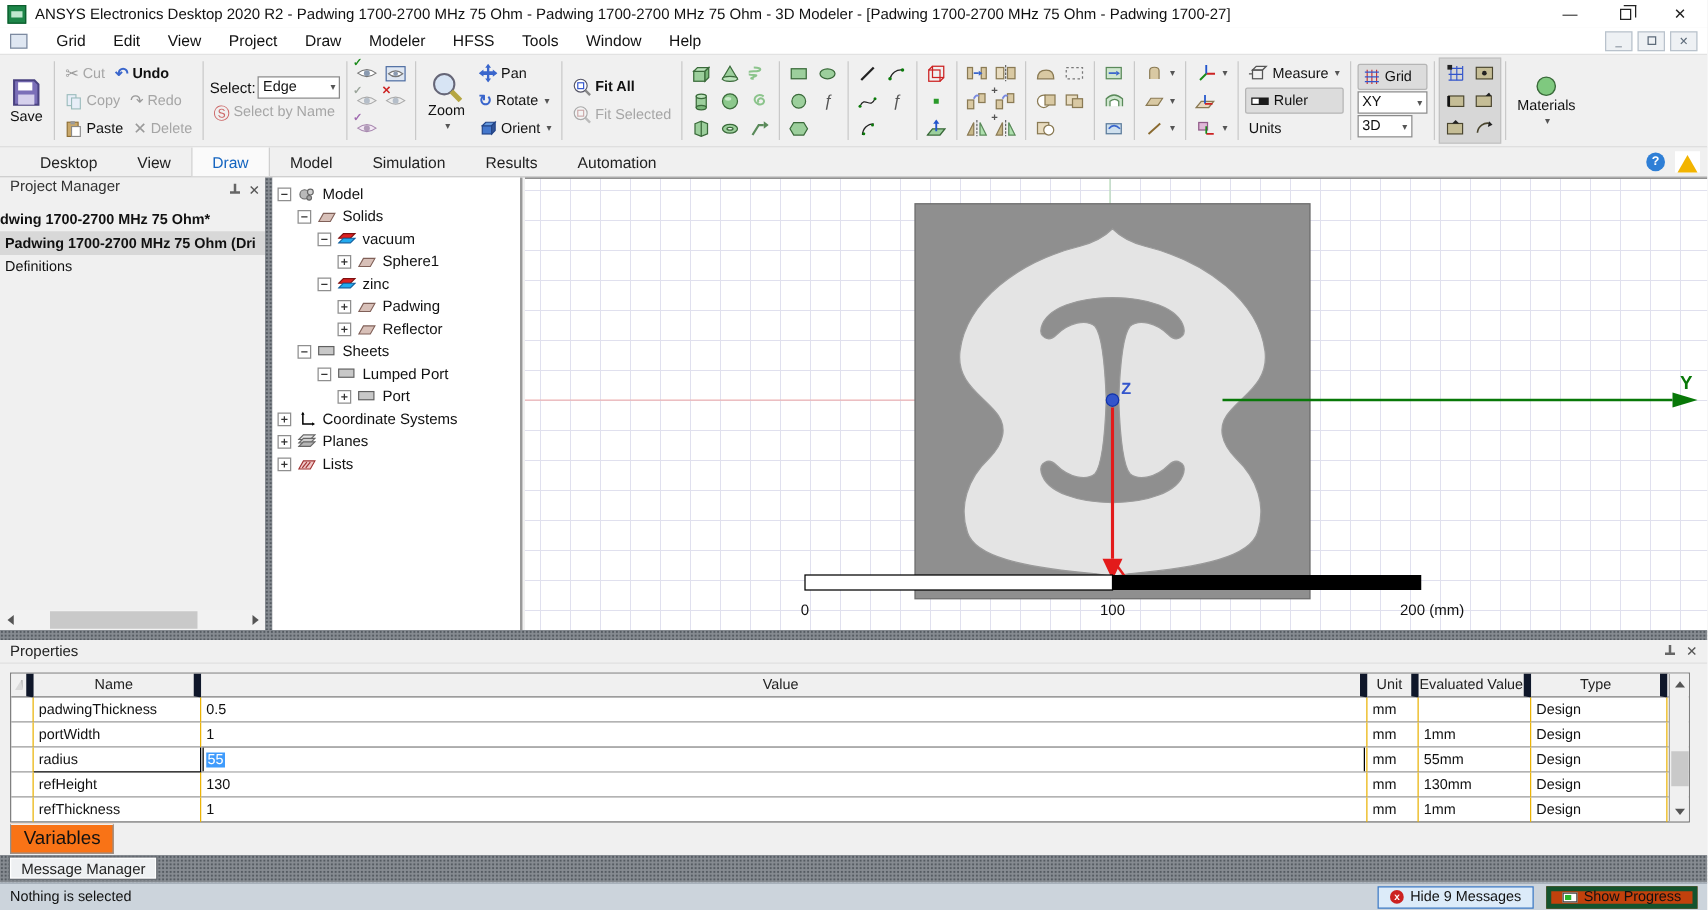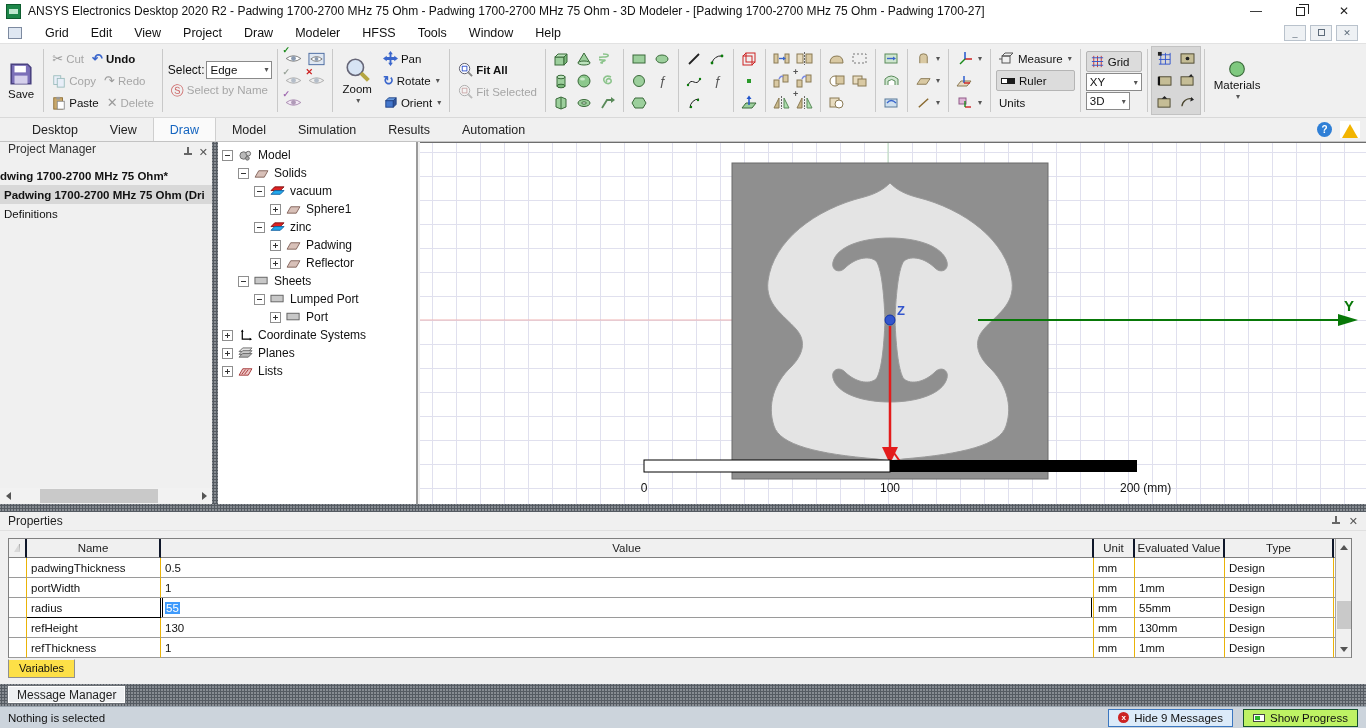--- a/index.html
+++ b/index.html
@@ -96,40 +96,40 @@
   .hsplit { position:absolute; top:504px; left:0; right:0; height:8px; }
 
   
   .props { position:absolute; top:512px; left:0; right:0; height:172px; background:#f0f0f0; }
   .props-title { height:19px; display:flex; align-items:center; padding:0 8px; font-size:12px; color:#222; border-bottom:1px solid #e0e0e0; }
   .props-title .sp { margin-left:auto; display:flex; gap:8px; align-items:center; color:#555; }
   .ptable { position:absolute; left:8px; right:14px; top:26px; height:120px; background:#fff; border:1px solid #808080; }
   .prow { display:grid; grid-template-columns:18px 134px 1fr 41px 90px 109px 17px; height:20px; }
   .prow.h { height:19px; }
   .pc { border-right:1px solid #eab308; border-bottom:1px solid #9a9a9a; display:flex; align-items:center; padding:0 4px; font-size:11.5px; overflow:hidden; white-space:nowrap; }
-  .prow.h .pc { background:#f0f0f0; justify-content:center; border-right:2px solid #0f172a; border-bottom:1px solid #808080; font-size:11.5px; color:#222; }
+  .prow.h .pc { background:#f0f0f0; justify-content:center; border-right:6px solid #0f172a; border-bottom:1px solid #808080; font-size:11.5px; color:#222; }
   .sorttri { width:0; height:0; border-left:5px solid transparent; border-bottom:8px solid #d9d9d9; border-right:1px solid #aaa; }
   .editcell { padding:1px; }
   .editbox { width:100%; height:16px; border:1px solid #000; background:#fff; display:flex; align-items:center; padding:10px 2px; font-size:11.5px; }
   .selval { background:#3f9bfc; color:#fff; padding:0 1px; }
   .pvscroll { position:absolute; right:0; top:0; bottom:0; width:16px; background:#f0f0f0; border-left:1px solid #a5a5a5; }
   .pvscroll .sbtn { position:absolute; left:0; width:16px; }
   .vthumb { position:absolute; left:1px; top:62px; width:14px; height:28px; background:#c9c9c9; }
-  .vtab { position:absolute; left:8px; top:147px; padding:2px 10px 3px 10px; background:#fde047; border:1px solid #909090; border-top:1px solid #f0f0f0; font-size:11px; }
+  .vtab { position:absolute; left:8px; top:147px; padding:2px 10px 3px 10px; background:#f97316; border:1px solid #909090; border-top:1px solid #f0f0f0; font-size:15px; }
 
   
   .mmbar { position:absolute; top:684px; left:0; right:0; height:22px; }
   .mmlabel { position:absolute; left:8px; top:2px; height:17px; padding:1px 8px; background:#eef0f2; border:1px solid #fff; outline:1px solid #6a6f75; font-size:12px; display:flex; align-items:center; color:#222; }
 
   
   .statusbar { position:absolute; top:706px; left:0; right:0; height:22px; background:#ccd4dc; border-top:1px solid #9aa4ae; display:flex; align-items:center; padding:0 8px; font-size:11.5px; }
   .sb-right { margin-left:auto; display:flex; gap:10px; align-items:center; }
   .sb-btn { display:flex; align-items:center; gap:5px; height:18px; padding:0 9px; font-size:11.5px; }
   .sb-btn.hl { background:#dcebf9; border:1px solid #3a76c0; }
-  .sb-btn.plain { background:#bef264; border:1px solid #14532d;align-items:center; }
+  .sb-btn.plain { background:#c2410c; border:4px solid #14532d;align-items:center; }
   .erricon { width:11px; height:11px; border-radius:50%; background:#cc2222; color:#fff; font-size:8px; display:flex; align-items:center; justify-content:center; font-weight:bold; }
   .progicon { width:12px; height:8px; border:1px solid #444; background:#fff; position:relative; }
   .progicon::after { content:""; position:absolute; left:1px; top:1px; width:5px; height:4px; background:#2ab42a; }
 
   .lbl { white-space:nowrap; }
 </style>
 </head>
 <body>
 
 <div id="app">

